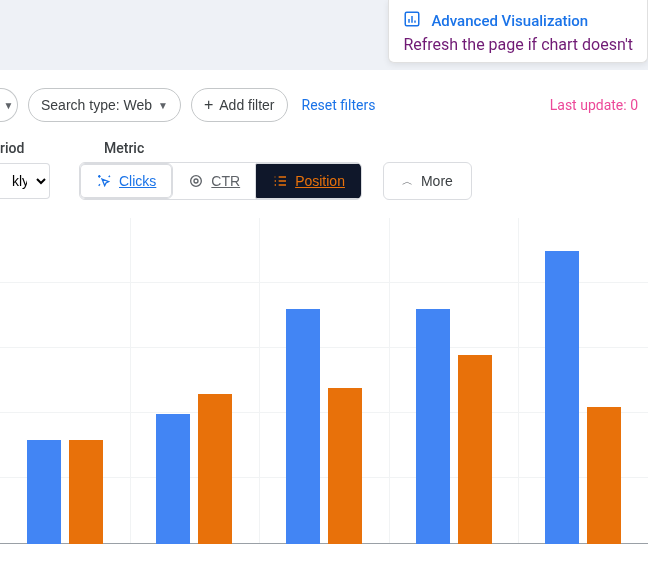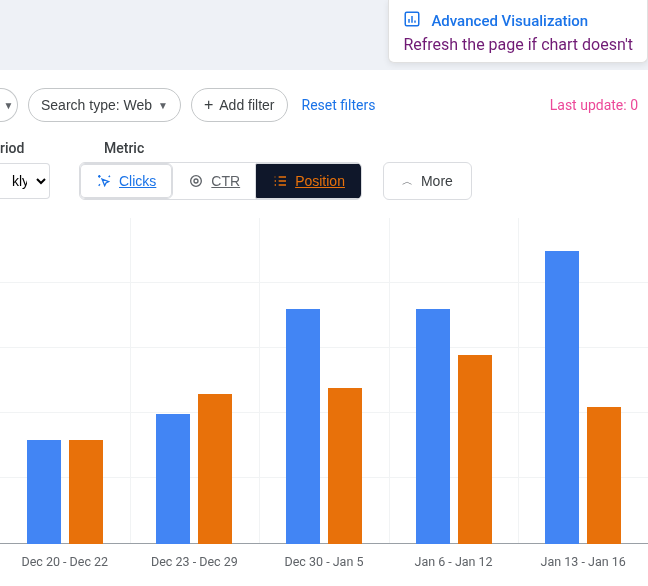--- a/index.html
+++ b/index.html
@@ -235,20 +235,13 @@
       </div>
       <div class="bucket">
         <div class="bar blue" style="height: 72%; left: calc(50% - 38px);"></div>
         <div class="bar orange" style="height: 58%; left: calc(50% + 4px);"></div>
       </div>
       <div class="bucket">
         <div class="bar blue" style="height: 90%; left: calc(50% - 38px);"></div>
         <div class="bar orange" style="height: 42%; left: calc(50% + 4px);"></div>
       </div>
     </div>
-  <div class="xlabels" id="xlabels">
-      <div class="xl">Dec 20 - Dec 22</div>
-      <div class="xl">Dec 23 - Dec 29</div>
-      <div class="xl">Dec 30 - Jan 5</div>
-      <div class="xl">Jan 6 - Jan 12</div>
-      <div class="xl">Jan 13 - Jan 16</div>
-    </div>
 </div>
 
 </body></html>

